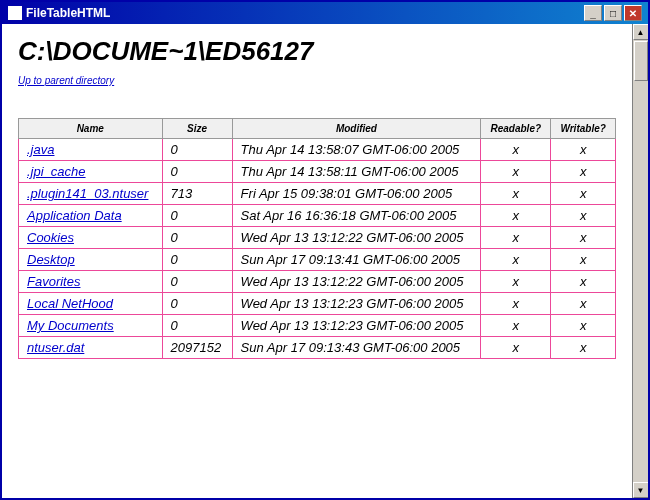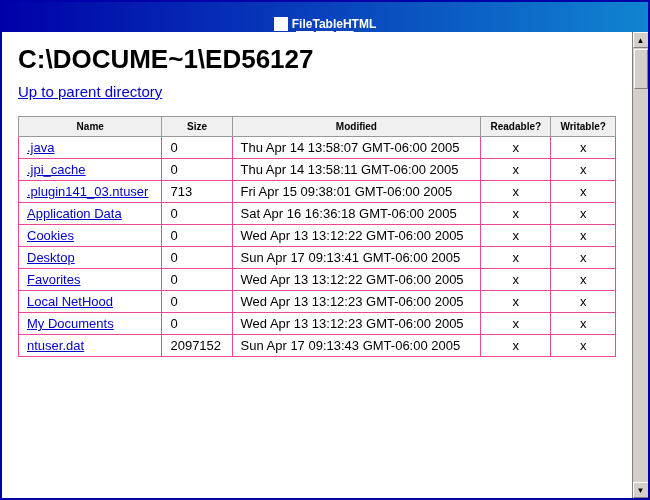--- a/index.html
+++ b/index.html
@@ -15,27 +15,26 @@
       width: 650px;
       height: 500px;
       background: #fff;
       border: 2px solid #0000a8;
       display: flex;
       flex-direction: column;
     }
     .title-bar {
       background: linear-gradient(to right, #0000a8, #1084d0);
       color: white;
-      padding: 15px 6px;
+      padding: 9px 6px;
       display: flex;
       align-items: center;
       justify-content: space-between;
       height: 22px;
       flex-shrink: 0;
-      flex-direction: column;
     }
     .title-bar-left {
       display: flex;
       align-items: center;
       gap: 4px;
       font-size: 12px;
       font-weight: bold;
     }
     .title-icon {
       width: 14px;
@@ -70,20 +69,21 @@
     .content-area {
       flex: 1;
       overflow: hidden;
       display: flex;
       background: #fff;
     }
     .main-content {
       flex: 1;
       padding: 12px 16px;
       overflow-y: auto;
+      font-style: italic;
     }
     .scrollbar {
       width: 16px;
       background: #d4d0c8;
       border-left: 1px solid #808080;
       display: flex;
       flex-direction: column;
       align-items: center;
     }
     .scroll-btn {
@@ -115,23 +115,23 @@
     }
     .directory-title {
       font-size: 26px;
       font-weight: bold;
       color: #000;
       margin-bottom: 8px;
     }
     .parent-link {
       color: #0000cc;
       text-decoration: underline;
-      font-size: 15px;
-      cursor: pointer;
-      margin-bottom: 16px;
+      font-size: 10px;
+      cursor: pointer;
+      margin-bottom: 32px;
       display: block;
     }
     .file-table {
       width: 100%;
       border-collapse: collapse;
       border: 1px solid #999;
     }
     .file-table th {
       background: #f0f0f0;
       border: 1px solid #999;

